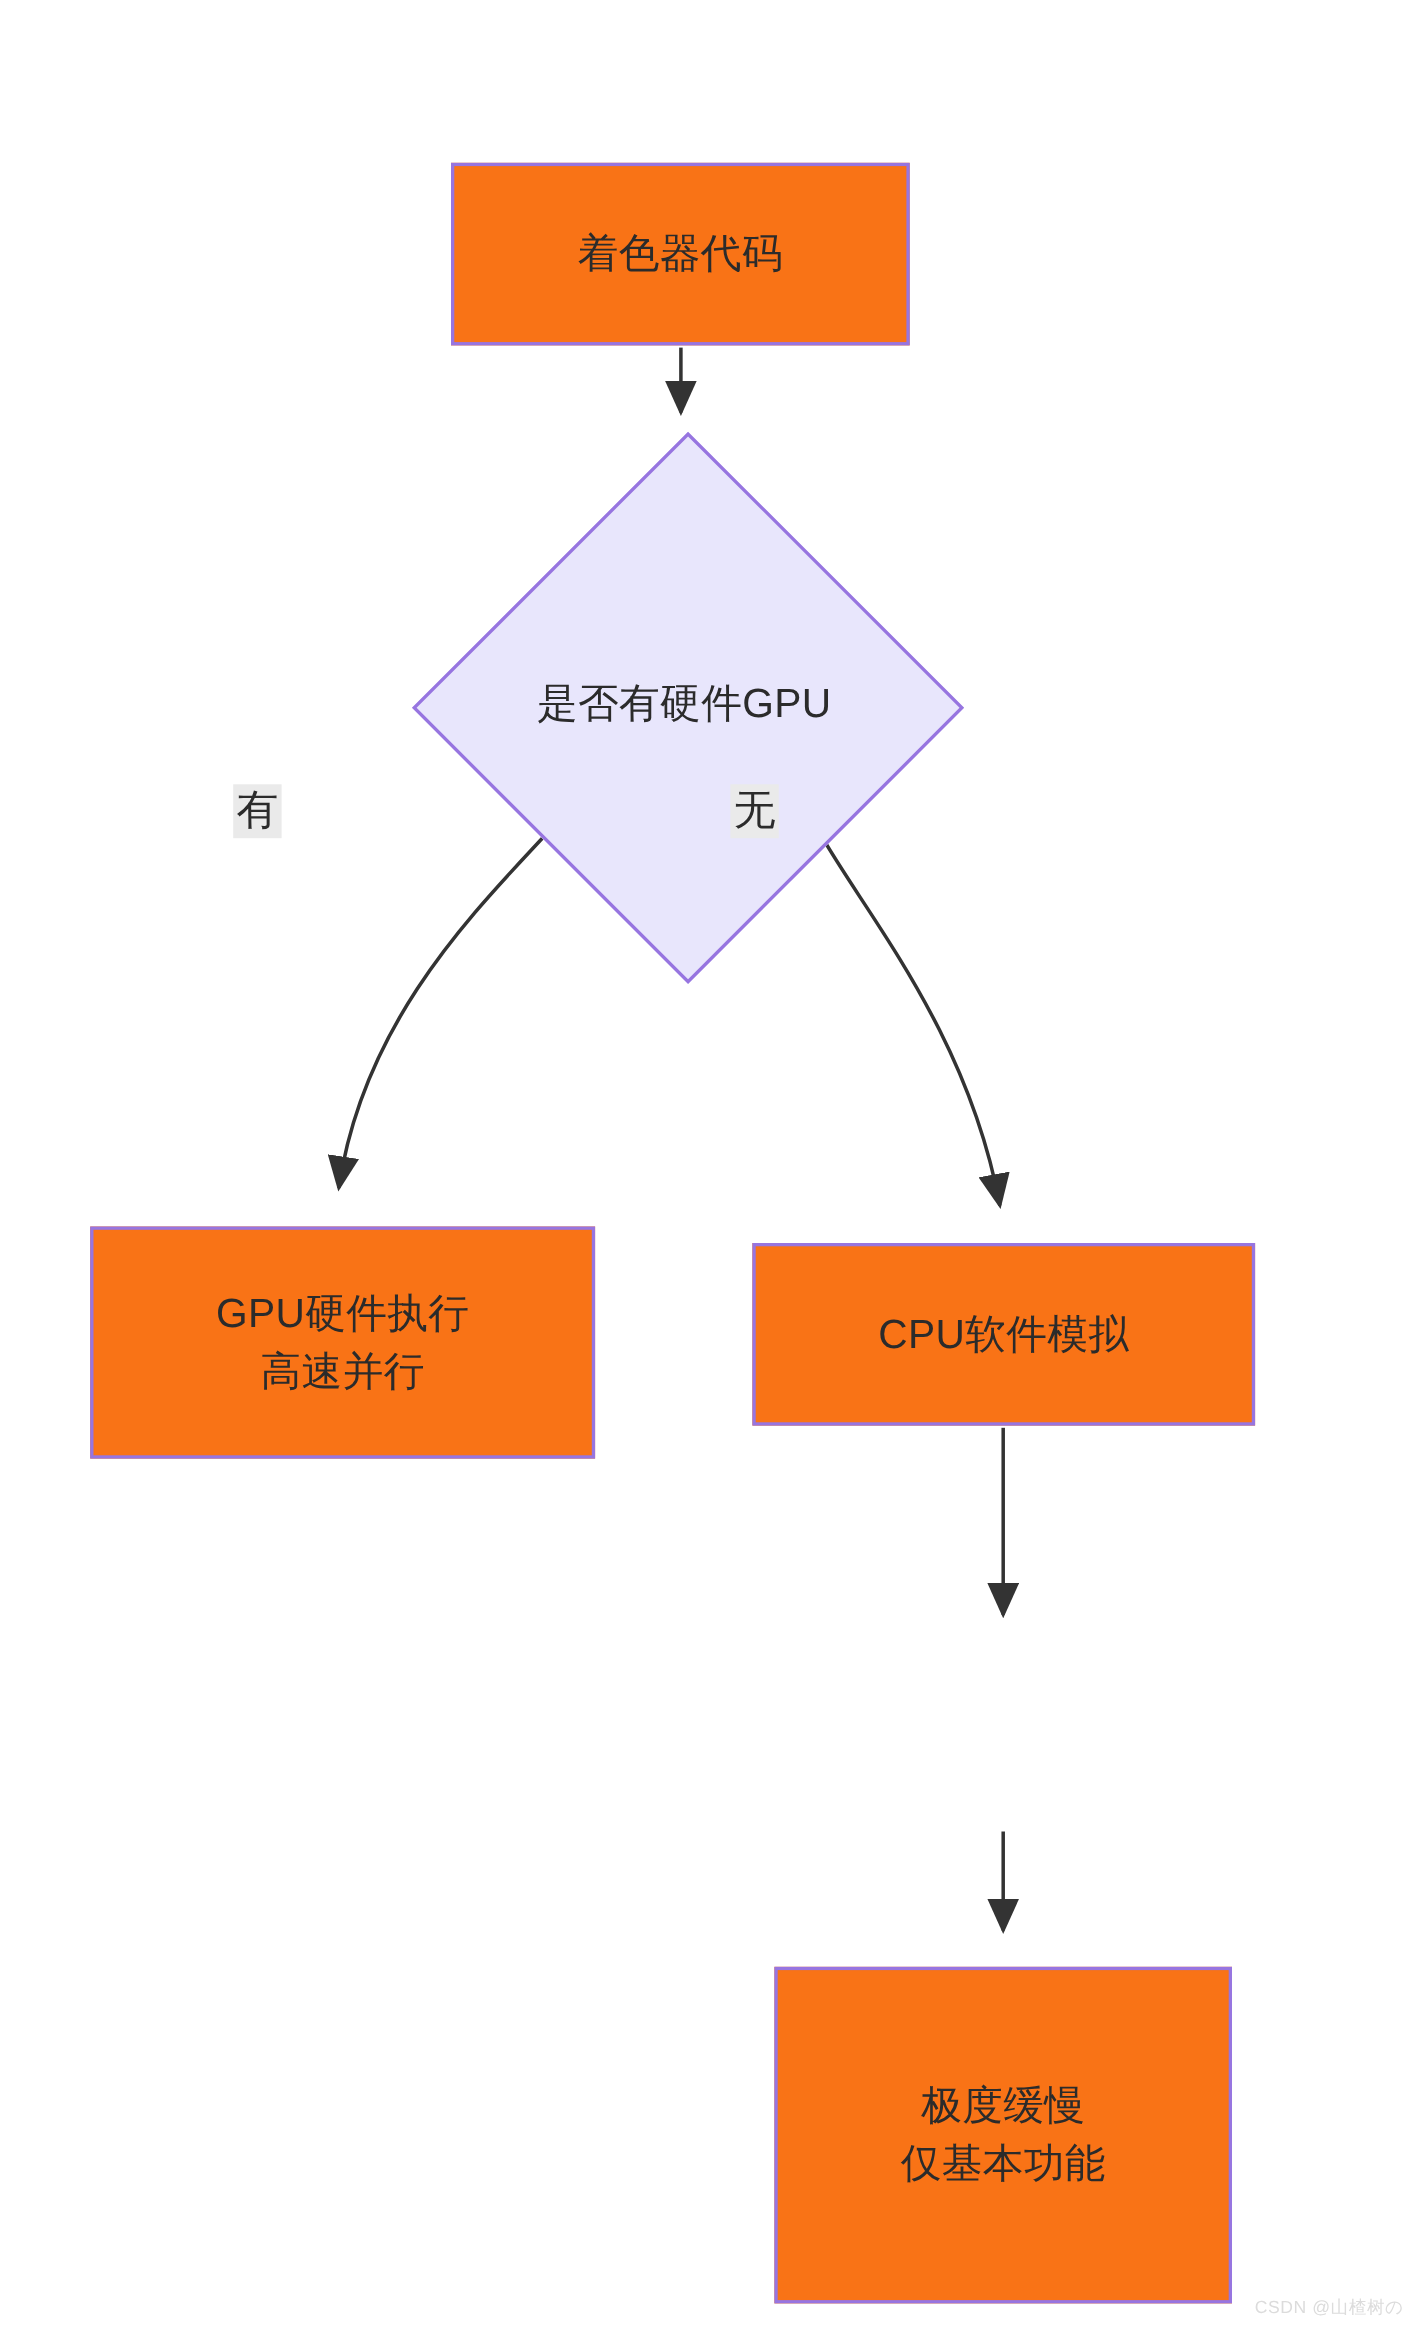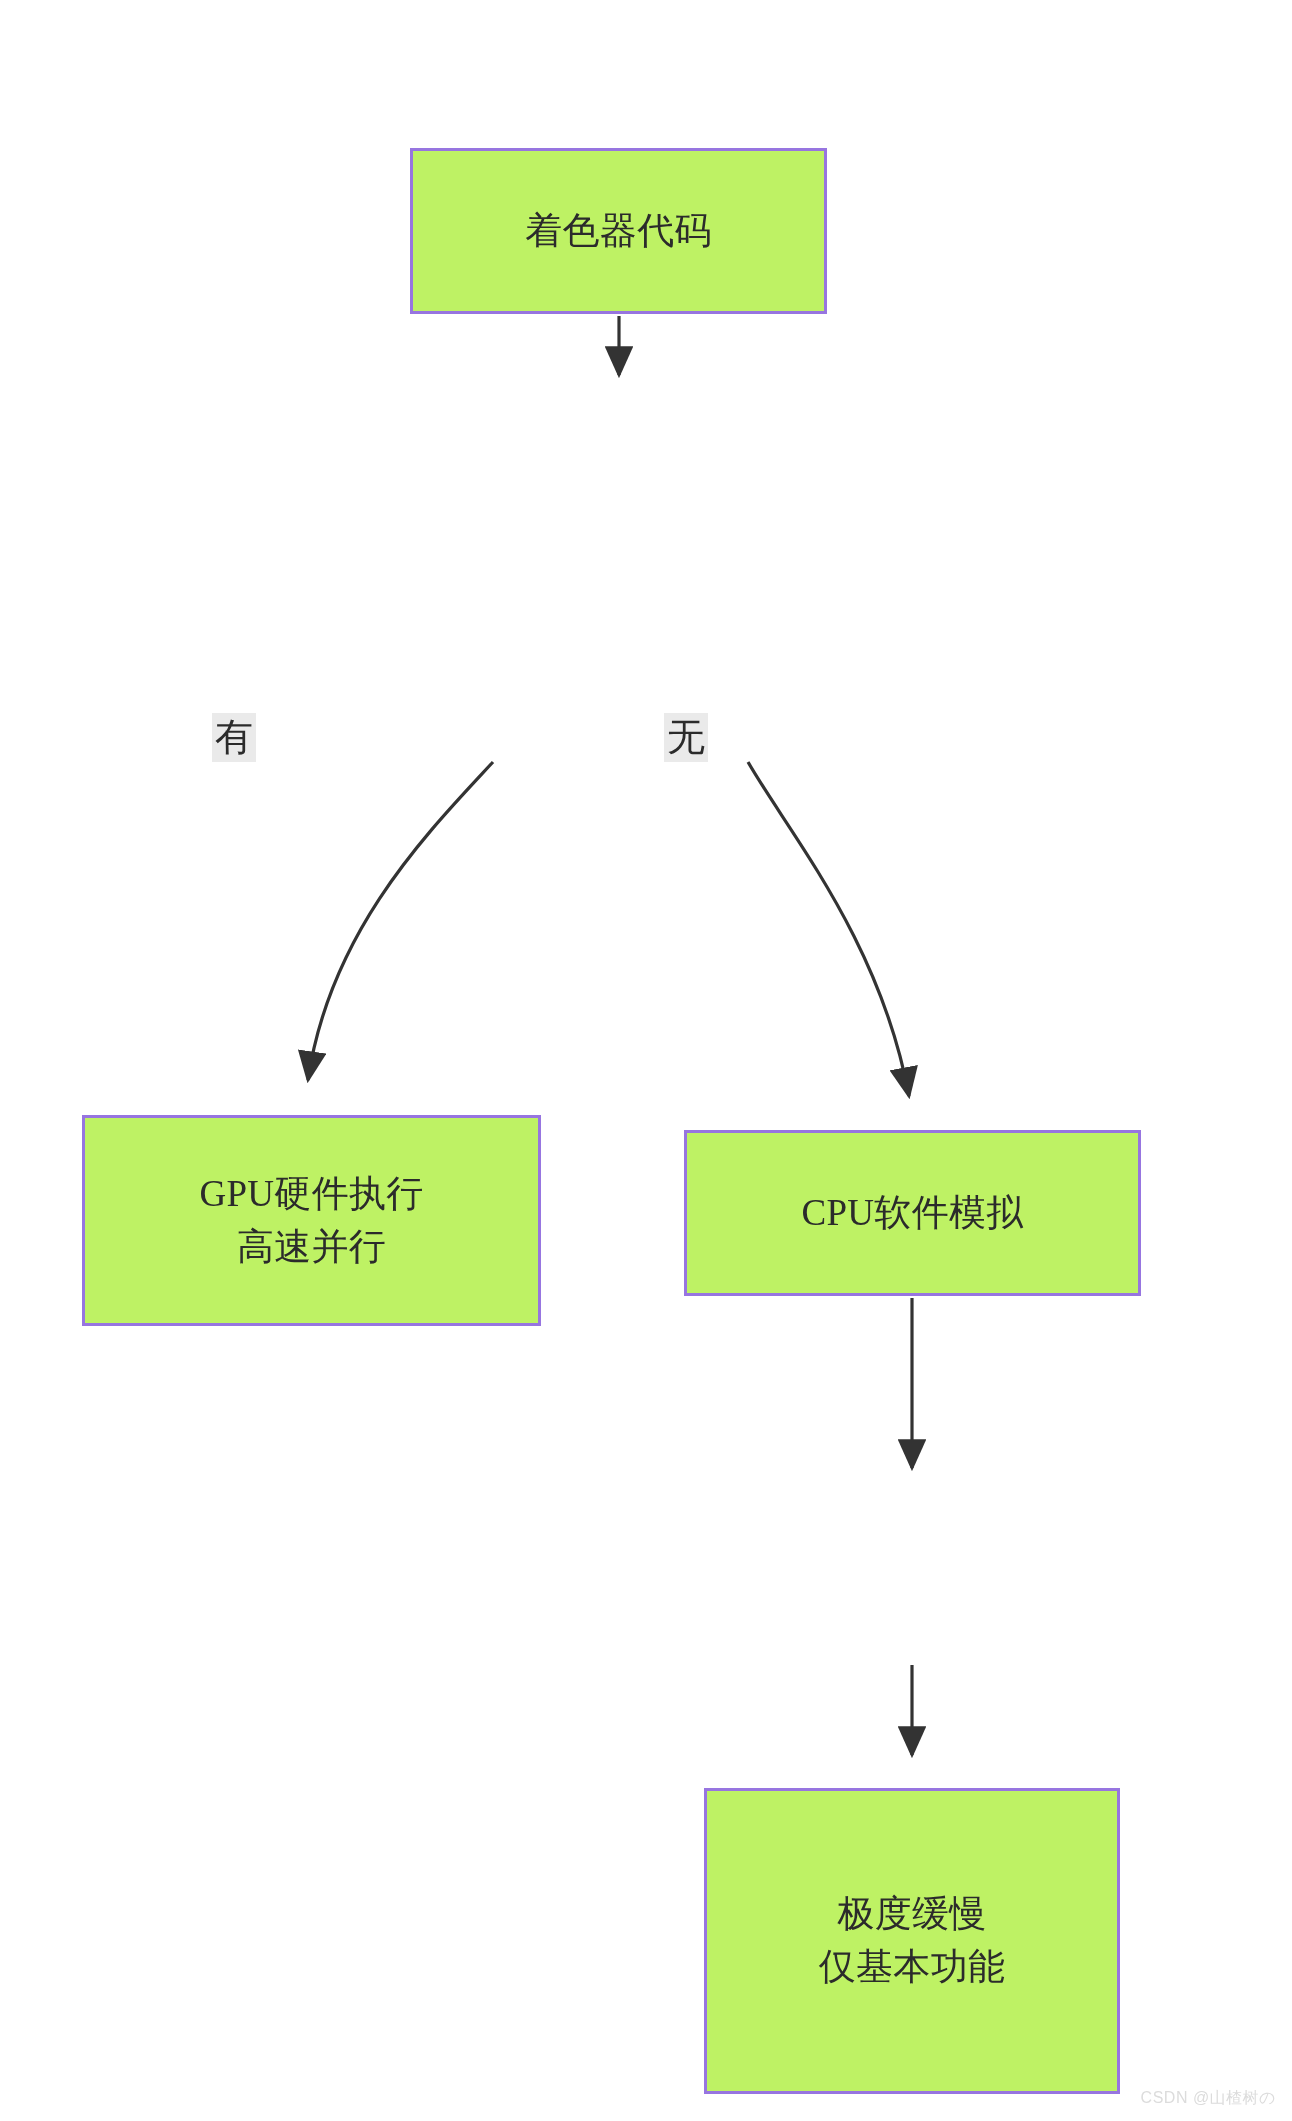--- a/index.html
+++ b/index.html
@@ -32,23 +32,22 @@
     align-items: center;
     justify-content: center;
     text-align: center;
     color: #2b2b2b;
     font-size: 37px;
     line-height: 1.42;
     letter-spacing: 0.3px;
     white-space: pre-line;
   }
   .node-rect {
-    background: #bef264;
+    background: #f97316;
     border: 3px solid #9775E0;
-    font-family: Liberation Serif, serif;
   }
   
   #node-shader-code   { left: 410px; top: 148px;  width: 417px; height: 166px; }
   #node-gpu-hardware  { left:  82px; top: 1115px; width: 459px; height: 211px; }
   #node-cpu-software  { left: 684px; top: 1130px; width: 457px; height: 166px; }
   #node-warp-llvmpipe { left: 630px; top: 1501px; width: 563px; height: 162px; }
   #node-extremely-slow{ left: 704px; top: 1788px; width: 416px; height: 306px; }
 
   
   #node-has-gpu {
@@ -124,20 +123,24 @@
 
     <path d="M 912,1298 L 912,1468" fill="none" stroke="#333333" stroke-width="3.2" marker-end="url(#arrowhead)"></path>
 
     <path d="M 912,1665 L 912,1755" fill="none" stroke="#333333" stroke-width="3.2" marker-end="url(#arrowhead)"></path>
   </svg>
 
   <div class="node node-rect" id="node-shader-code">
     <span>着色器代码</span>
   </div>
 
+  <div class="node" id="node-has-gpu">
+    <span class="diamond-shape"></span>
+    <span class="diamond-label">是否有硬件GPU</span>
+  </div>
 
   <div class="node node-rect" id="node-gpu-hardware">
     <span>GPU硬件执行
 高速并行</span>
   </div>
 
   <div class="node node-rect" id="node-cpu-software">
     <span>CPU软件模拟</span>
   </div>
 

